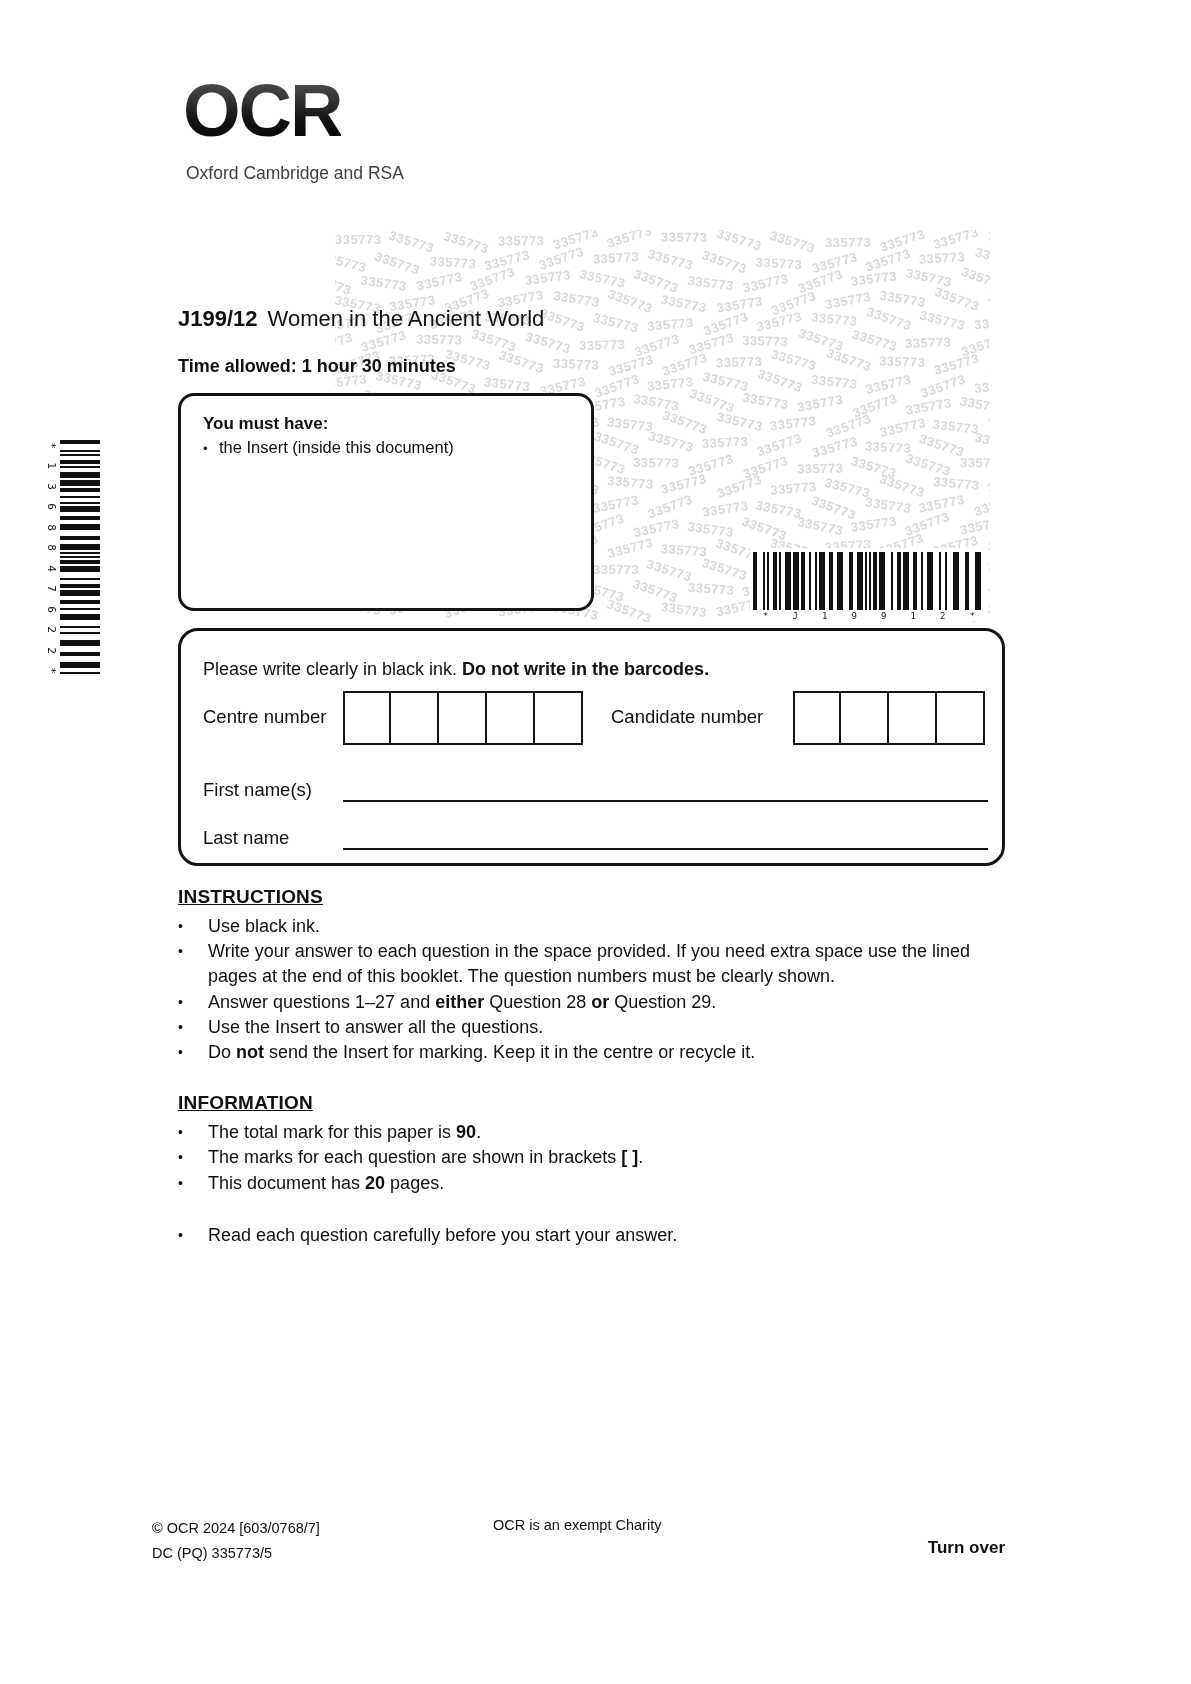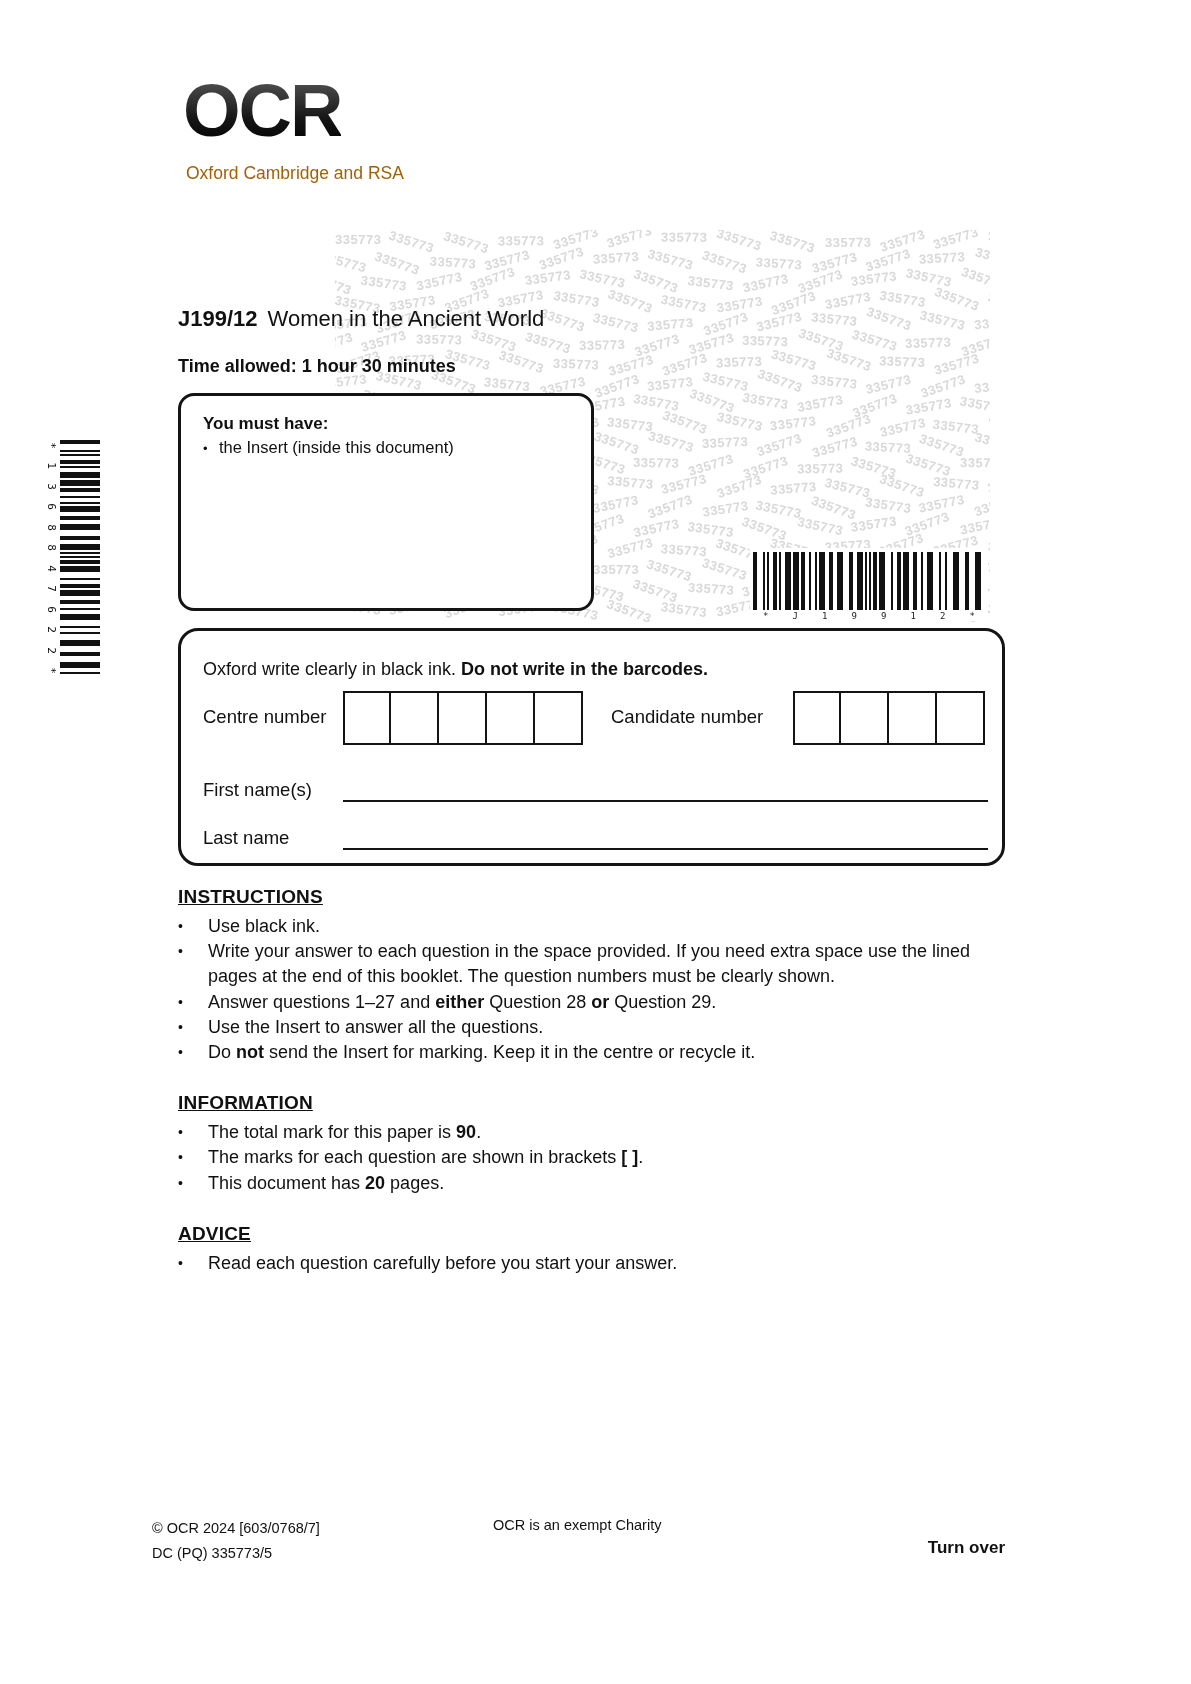--- a/index.html
+++ b/index.html
@@ -32,21 +32,21 @@
 
   
   #ocr-logo {
     left: 183px; top: 74px;
     font-size: 74px; font-weight: bold; letter-spacing: -2px;
     line-height: 1;
     background: linear-gradient(180deg, #5a5a5a 0%, #161616 60%, #000 100%);
     -webkit-background-clip: text; background-clip: text;
     -webkit-text-fill-color: transparent; color: #1c1c1c;
   }
-  #ocr-tagline { left: 186px; top: 163px; font-size: 17.5px; color: #a16207; }
+  #ocr-tagline { left: 186px; top: 163px; font-size: 17.5px; color: #404040; }
 
   
   #session-title { left: 178px; top: 202px; font-size: 32px; font-weight: bold; }
   #qualification { left: 178px; top: 253px; font-size: 25px; font-weight: bold; }
   #paper-line   { left: 178px; top: 306px; font-size: 22px; }
   #paper-line .code { font-weight: bold; margin-right: 10px; }
   #time-allowed { left: 178px; top: 356px; font-size: 18px; font-weight: bold; }
 
   
   #must-have-box {
@@ -314,21 +314,21 @@
         <span>9</span>
         <span>9</span>
         <span>1</span>
         <span>2</span>
         <span>*</span>
       </div>
   </div>
 
   <div class="layer" id="candidate-box">
     <div id="cand-notice">
-      <span>Oxford write clearly in black ink. </span><span class="bold">Do not write in the barcodes.</span>
+      <span>Please write clearly in black ink. </span><span class="bold">Do not write in the barcodes.</span>
     </div>
     <div class="num-row">
       <span class="num-label" id="centre-label">Centre number</span>
       <div class="cells" id="centre-cells">
           <div class="cell"></div>
           <div class="cell"></div>
           <div class="cell"></div>
           <div class="cell"></div>
           <div class="cell"></div>
         </div>
@@ -382,21 +382,20 @@
         </li>
         <li>
           <span class="blt">•</span>
           <span class="txt"><span>The marks for each question are shown in brackets </span><span class="bseg">[ ]</span><span>.</span></span>
         </li>
         <li>
           <span class="blt">•</span>
           <span class="txt"><span>This document has </span><span class="bseg">20</span><span> pages.</span></span>
         </li>
       </ul>
-      <h3>ADVICE</h3>
       <ul>
         <li>
           <span class="blt">•</span>
           <span class="txt"><span>Read each question carefully before you start your answer.</span></span>
         </li>
       </ul>
     </div>
 
   <div class="layer" id="footer-left">
     <div>© OCR 2024  [603/0768/7]</div>

